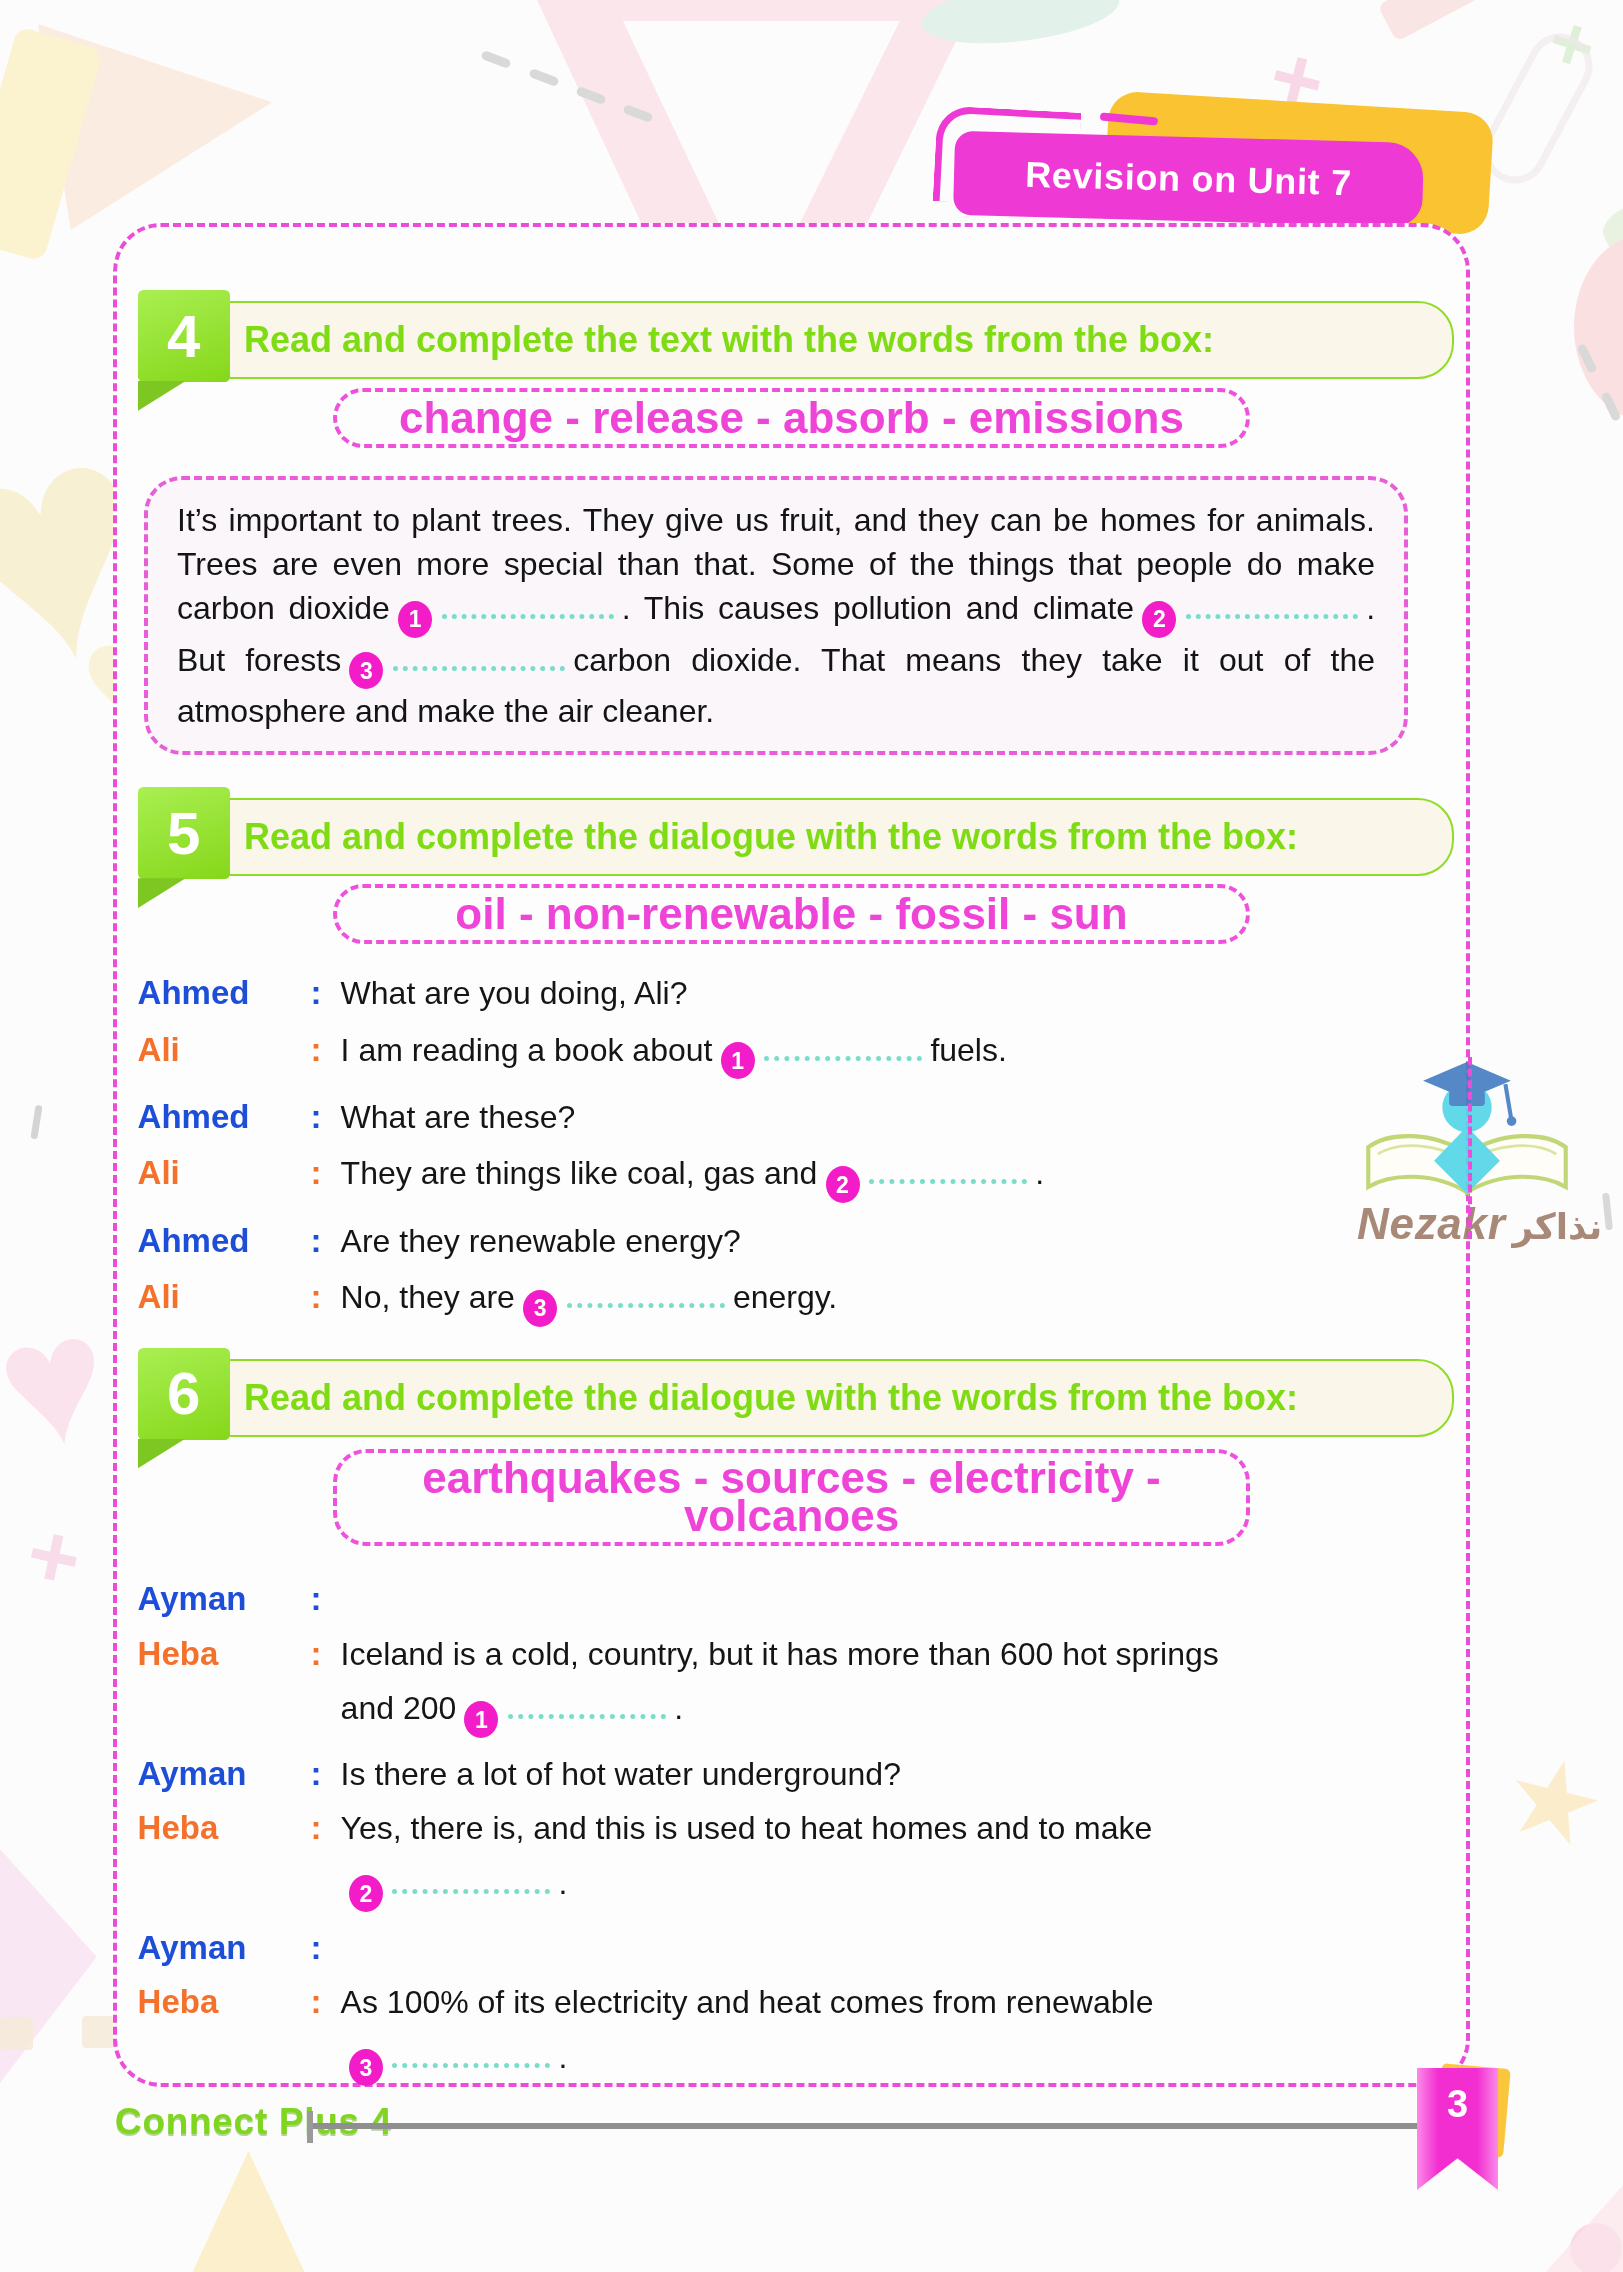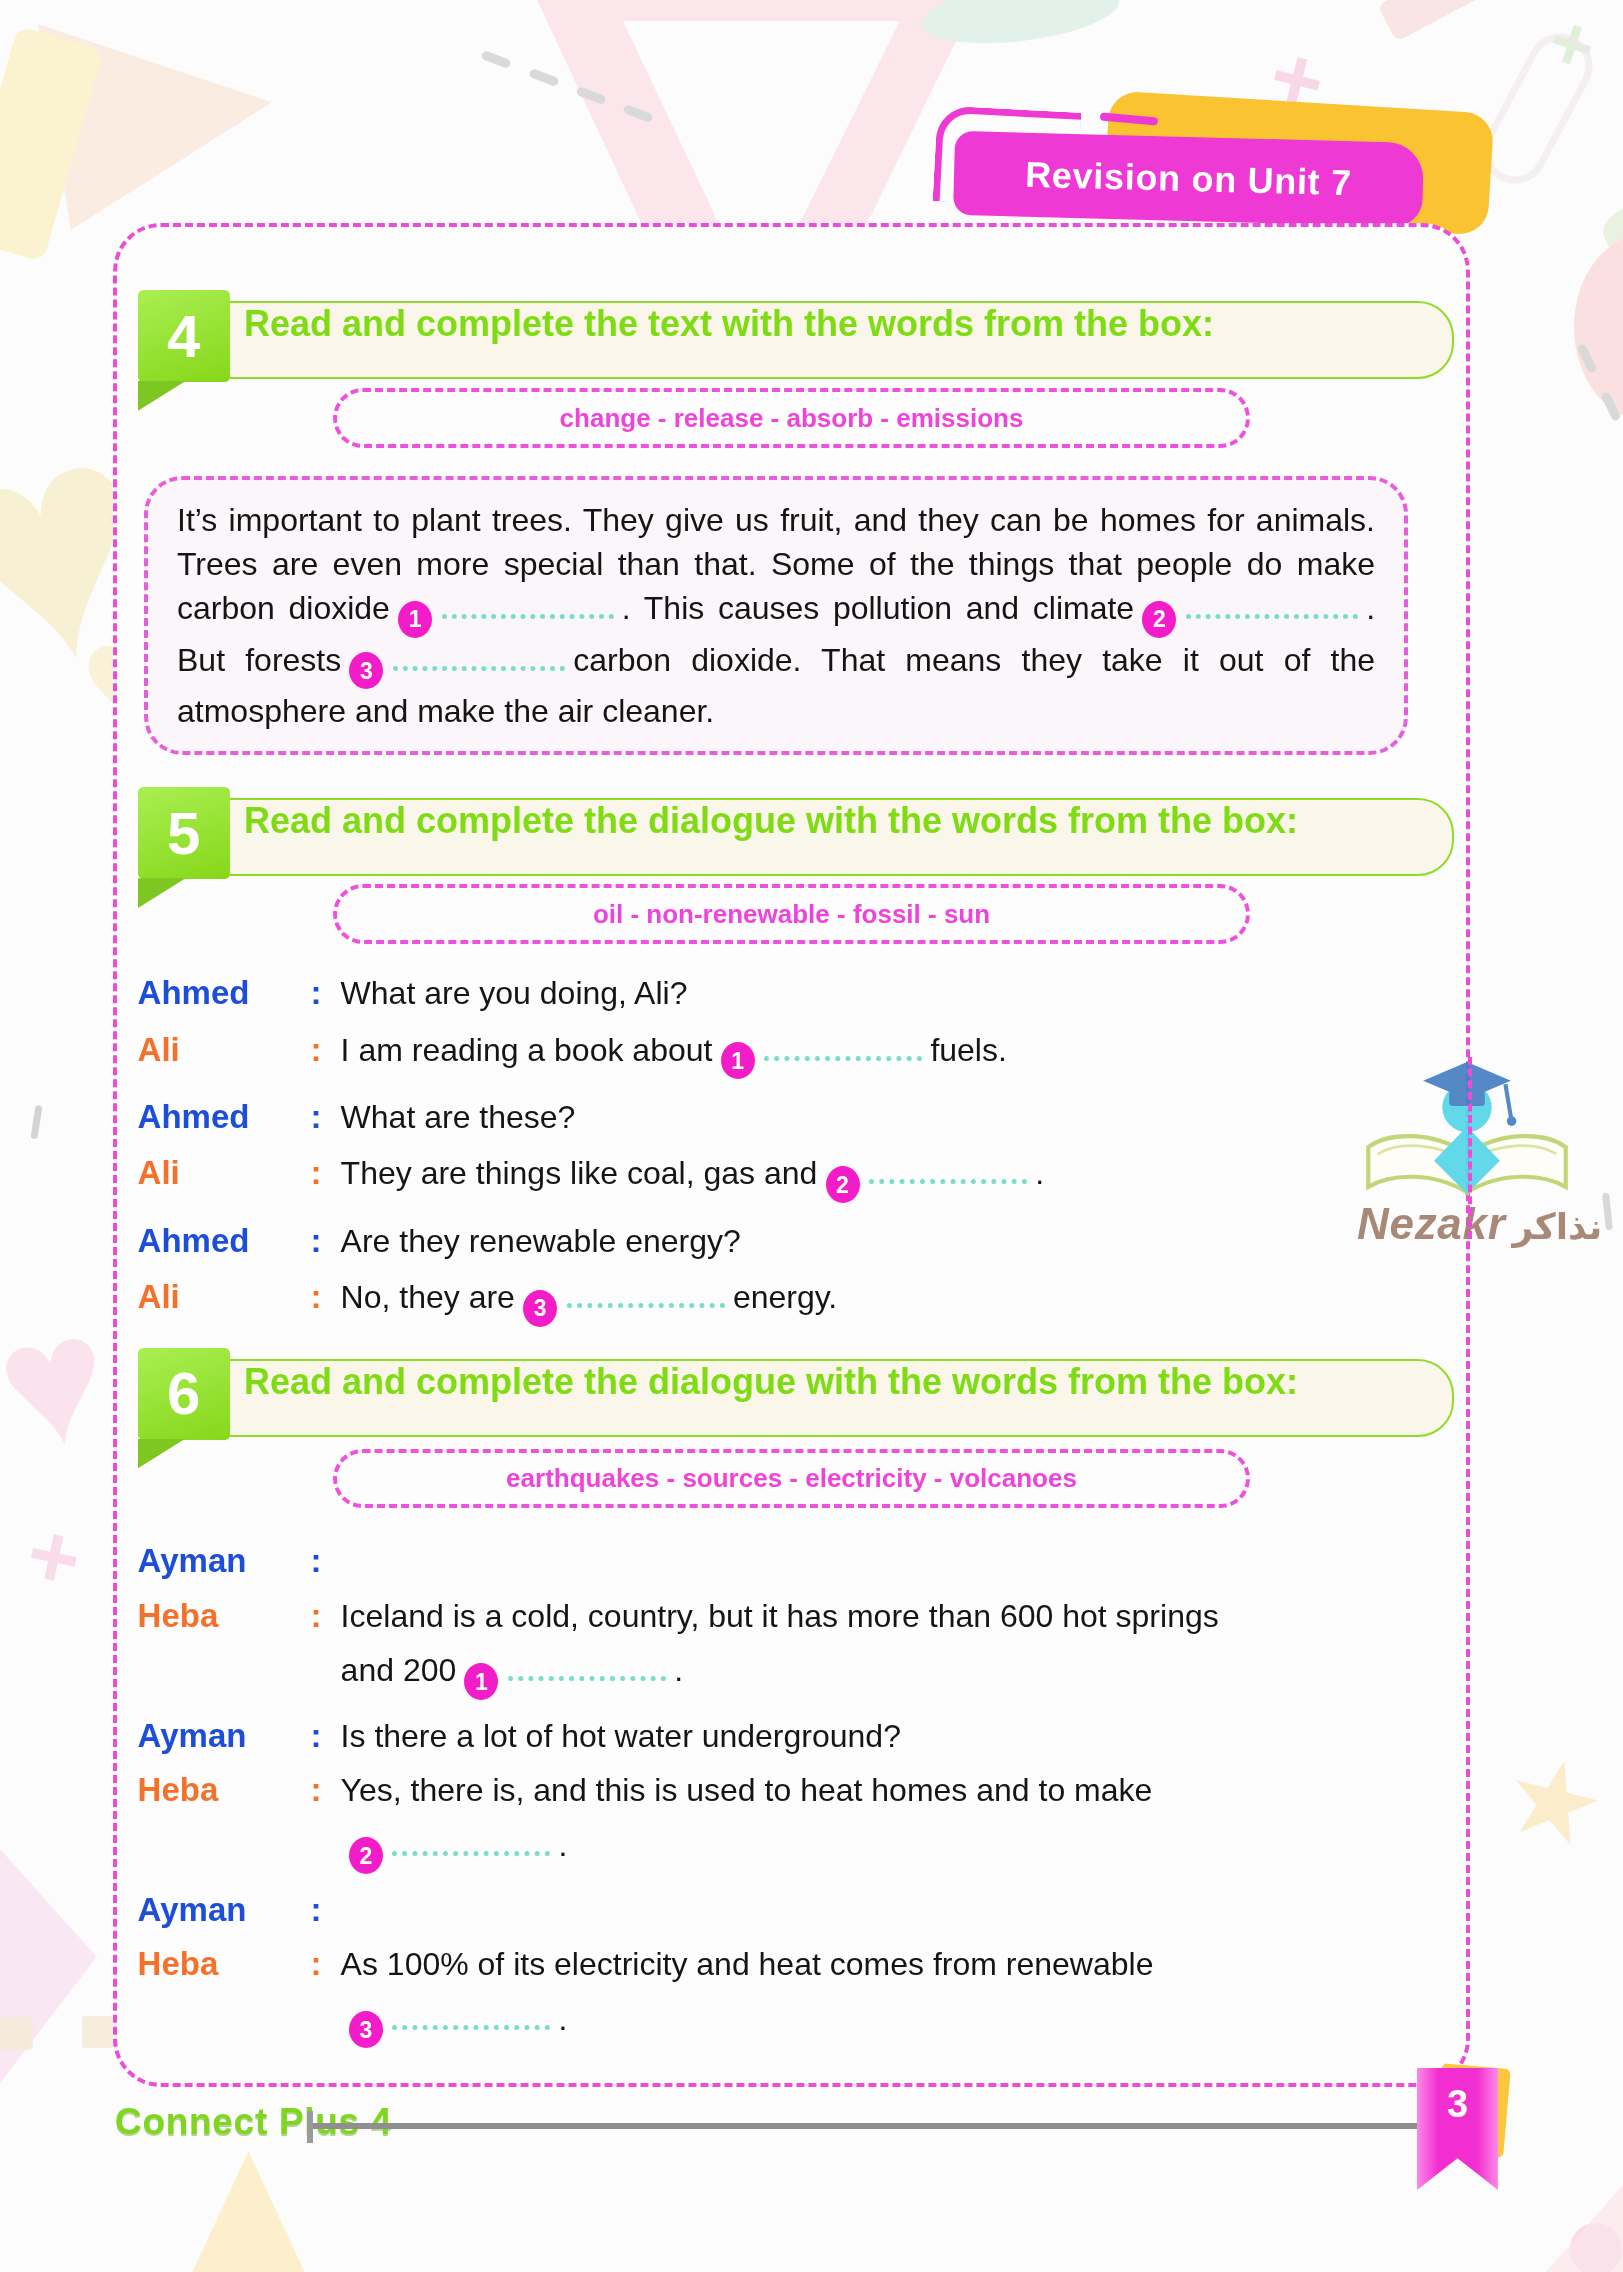--- a/index.html
+++ b/index.html
@@ -64,27 +64,27 @@
   
   .ex-header { display:flex; align-items:flex-start; margin-right:12.4px; margin-left:20.6px; position:relative; }
   .badge { position:relative; width:92px; height:92px; flex:0 0 92px;
       background:linear-gradient(160deg,#a9ef52,#86d71a); border-radius:5.5px; z-index:2;
       display:flex; align-items:center; justify-content:center;
       color:#ffffff; font-size:60px; font-weight:bold; }
   .badge::after { content:""; position:absolute; left:0; bottom:-29px; width:48px; height:30px;
       background:#7ec622; clip-path:polygon(0 0, 100% 0, 0 100%); }
   .bar { flex:1; margin-left:-8.2px; margin-top:11px; height:78px; background:#faf7ea;
       border:2.7px solid #8edc25; border-radius:9.6px 36px 36px 9.6px;
-      display:flex; align-items:flex-start; padding-left:20.6px; }
+      display:flex; align-items:center; padding-left:20.6px; }
   .bar-title { font-size:36px; font-weight:bold; color:#7fdb14; }
 
   
   .word-box { width:917px; margin:0 auto; border:4.8px dashed #ee52dc; border-radius:33px;
       padding:6.9px 13.7px; text-align:center; }
-  .word-box span { color:#ee44d8; font-size:26px; font-weight:bold; line-height:38px; }
+  .word-box span { color:#ee44d8; font-size:44px; font-weight:bold; line-height:38px; }
 
   
   .para-box { margin:28px 58px 0 27px; background:#faf6fa; border:4.1px dashed #e75fd8; border-radius:38px;
       padding:18px 29px; font-size:32px; line-height:44px; color:#141414; text-align:justify; }
 
   .num { display:inline-flex; align-items:center; justify-content:center;
       width:34px; height:37px; border-radius:50%; background:#f31cc9;
       color:#fff; font-size:23px; font-weight:bold; vertical-align:-8.2px; margin:0 4.1px 0 8.2px; }
   .num b { font-weight:bold; font-style:normal; }
   .dots { display:inline-block; width:172px; height:23.4px; border-bottom:5.5px dotted #79ddca;

